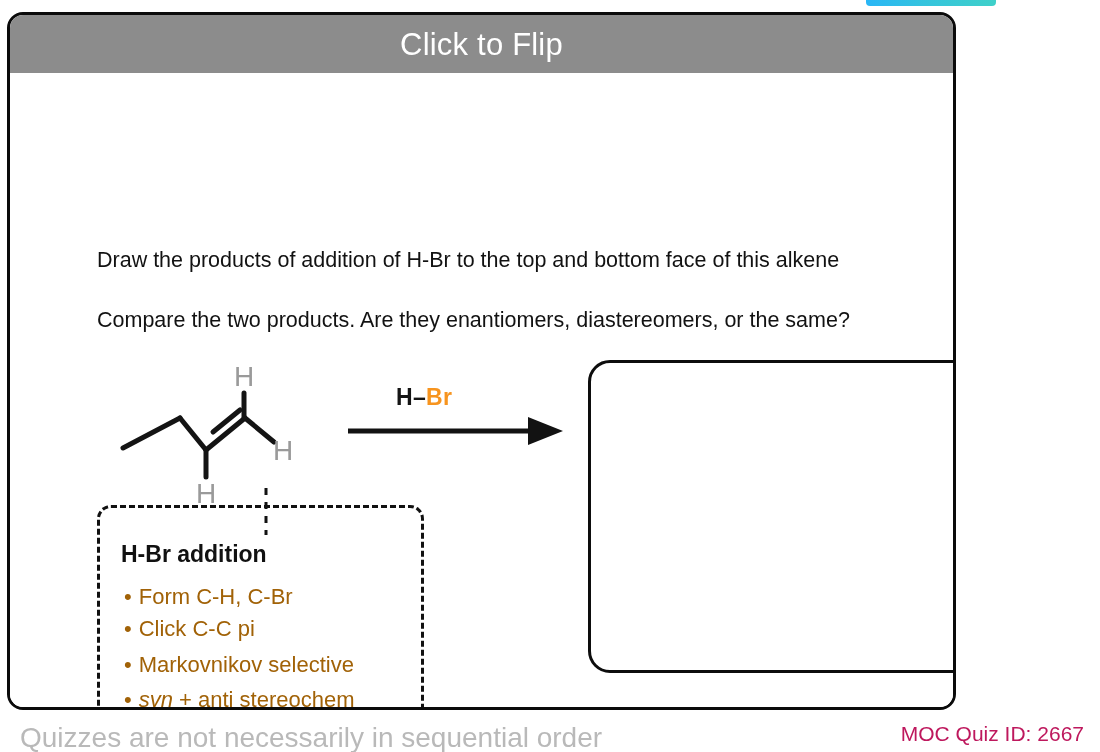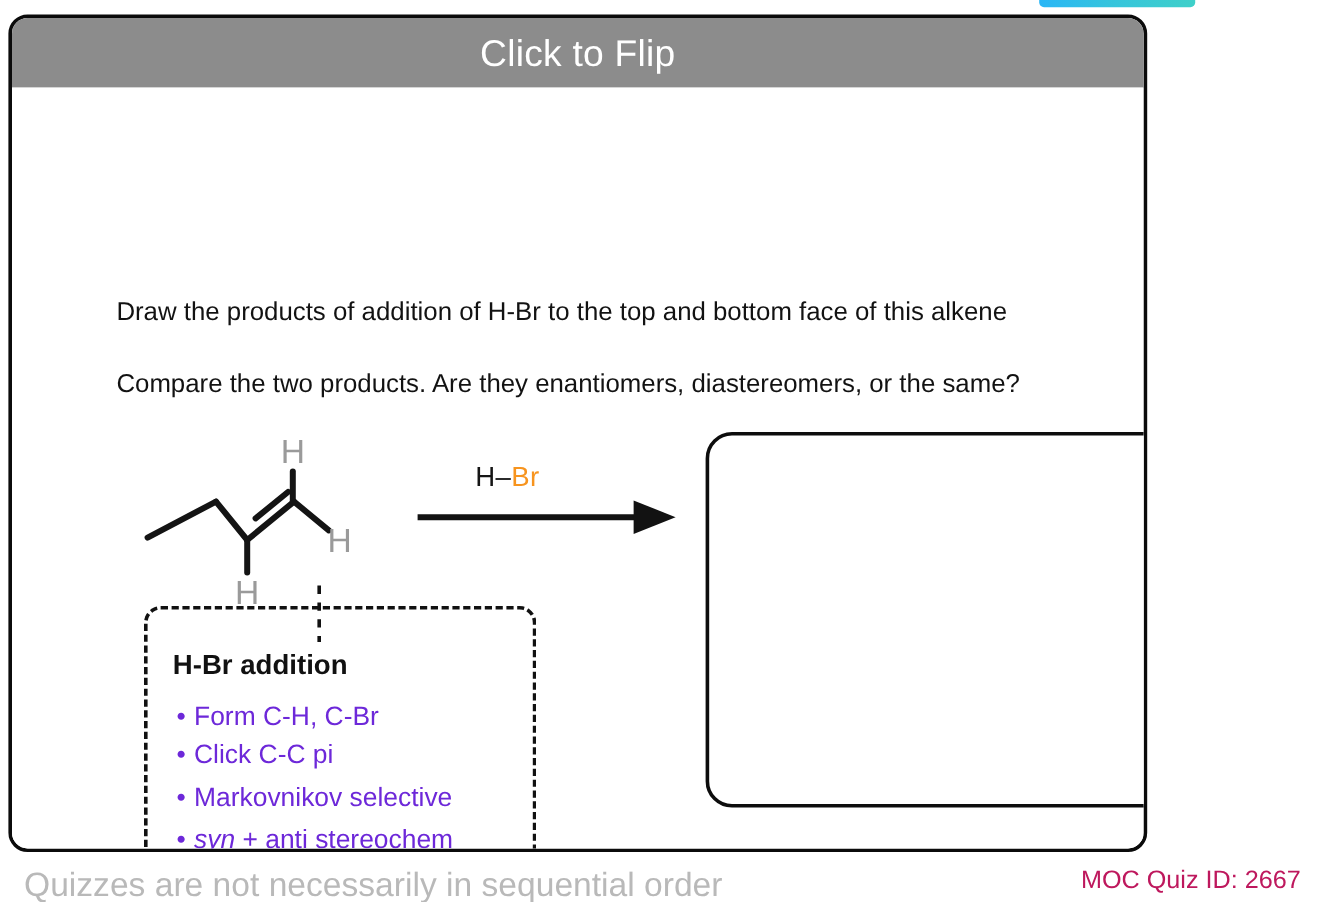--- a/index.html
+++ b/index.html
@@ -82,31 +82,31 @@
     height: 637px;
     pointer-events: none;
   }
 
   
   #reagent-label {
     position: absolute;
     left: 386px;
     top: 311px;
     font-size: 23px;
-    font-weight: normal;
+    font-weight: bold;
     letter-spacing: 0.3px;
     white-space: nowrap;
   }
   #reagent-h { color: #151515; }
   #reagent-br { color: #f7941e; }
 
   
   #info-box {
     position: absolute;
-    left: 110px;
+    left: 87px;
     top: 432px;
     width: 327px;
     height: 215px;
     box-sizing: border-box;
     border: 3px dashed #111111;
     border-radius: 14px;
     background: transparent;
   }
   #info-box-title {
     position: absolute;
@@ -114,21 +114,21 @@
     top: 33px;
     font-size: 23px;
     font-weight: bold;
     color: #111111;
     white-space: nowrap;
   }
   .info-item {
     position: absolute;
     left: 24px;
     font-size: 22px;
-    color: #6d28d9;
+    color: #a16207;
     white-space: nowrap;
   }
   .info-item .bullet { margin-right: 7px; }
   .info-item .ital { font-style: italic; }
   #info-item-0 { top: 76px; }
   #info-item-1 { top: 108px; }
   #info-item-2 { top: 144px; }
   #info-item-3 { top: 179px; }
 
   

